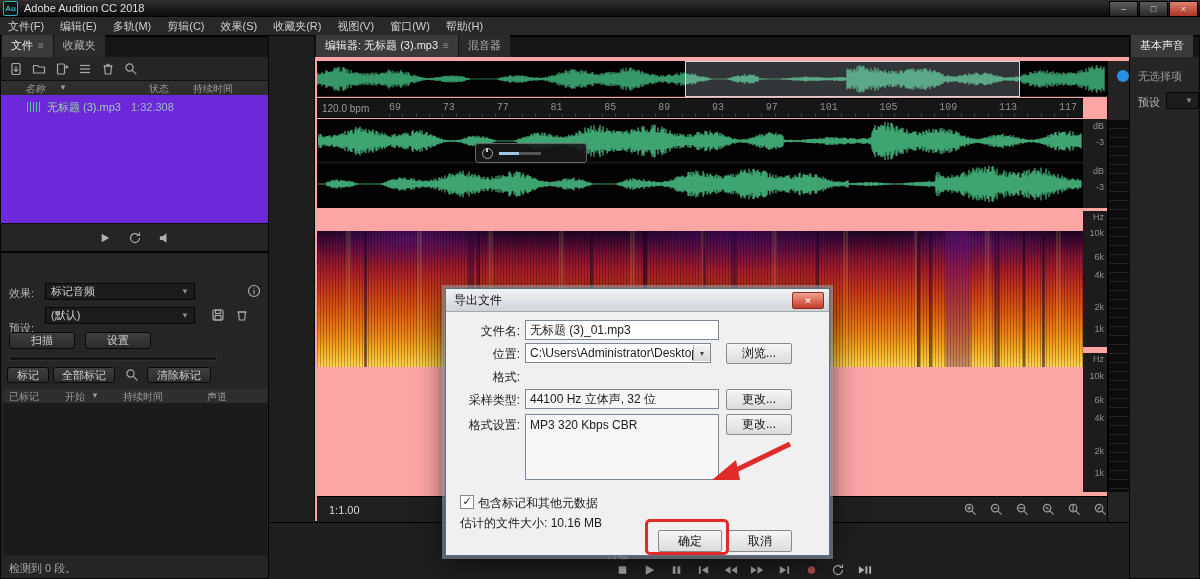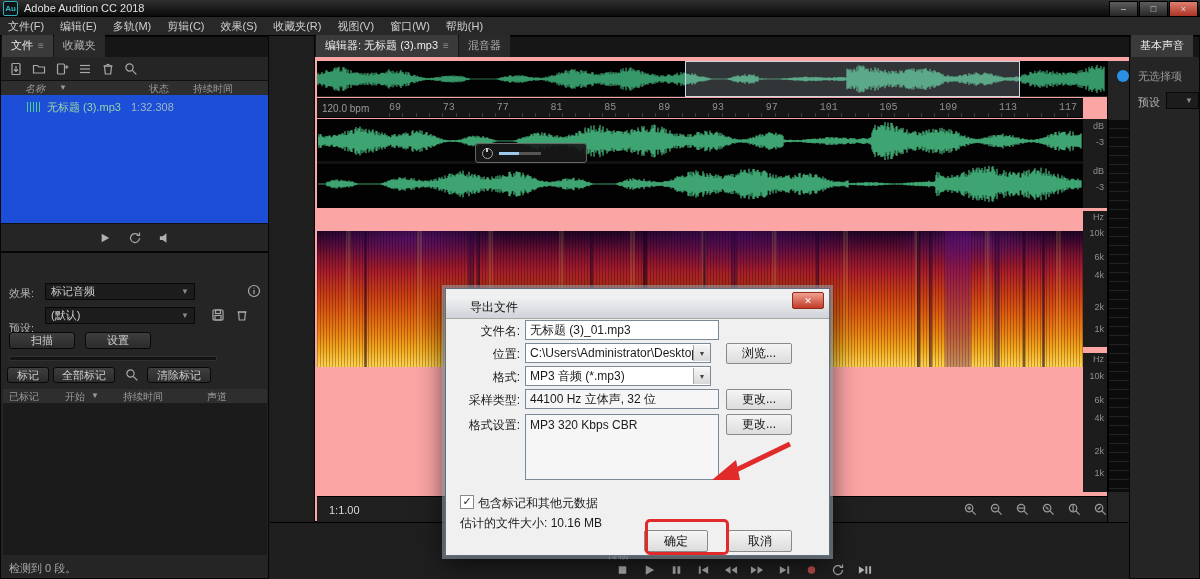--- a/index.html
+++ b/index.html
@@ -61,21 +61,21 @@
   .zic{width:13px;height:13px;stroke:#9a9a9a;fill:none;stroke-width:1.3;}
   .tic{width:15px;height:12px;fill:#b2b2b2;}
   .meterbody{background:#0c0c0c;border-left:1px solid #000;
      background-image:repeating-linear-gradient(180deg,#232323 0 1px,transparent 1px 9px);}
   .meterline{position:absolute;left:33px;top:0;bottom:0;width:1px;background:#2e2e2e;}
 
   
   .dlg{background:#f0f0f0;border:1px solid #5f6f7d;box-shadow:0 0 0 3px rgba(150,165,180,.55), 0 8px 26px rgba(0,0,0,.65);
        color:#1a1a1a;font-size:12px;z-index:50;}
   .dlgtitle{height:22px;background:linear-gradient(#f2f2f2,#cfd4da);border-bottom:1px solid #a8a8a8;
-            display:flex;align-items:center;padding-left:24px;color:#111;margin-top:7px;}
+            display:flex;align-items:center;padding-left:8px;color:#111;}
   .dlgclose{position:absolute;right:5px;top:3px;width:30px;height:15px;background:linear-gradient(#f0a290,#c23a28);
             border:1px solid #8e2a1e;border-radius:2px;color:#fff;font-size:9px;display:flex;align-items:center;justify-content:center;}
   .dlbl{position:absolute;width:72px;text-align:right;color:#1a1a1a;}
   .dinput{position:absolute;background:#fff;border:1px solid #7a8a99;height:18px;line-height:18px;padding:0 4px;
           overflow:hidden;white-space:nowrap;font-size:12px;}
   .dcombo{position:absolute;background:#fff;border:1px solid #7a8a99;height:18px;display:flex;align-items:center;}
   .dcombo .val{flex:1;padding:0 4px;overflow:hidden;white-space:nowrap;}
   .dcombo .darr{width:16px;height:16px;background:linear-gradient(#f5f5f5,#d8d8d8);border-left:1px solid #9aa8b5;
                 display:flex;align-items:center;justify-content:center;font-size:7px;color:#444;}
   .dbtnw{position:absolute;background:linear-gradient(#f5f5f5,#dcdcdc);border:1px solid #8a8a8a;border-radius:2px;
@@ -149,21 +149,21 @@
           <circle cx="5.5" cy="5.5" r="3.6"></circle>
           <line x1="8.3" y1="8.3" x2="12.3" y2="12.3"></line>
         </svg>
     </div>
     <div class="abs colhead" style="left:0;top:44px;width:267px;height:14px;">
       <span class="abs" style="left:24px;top:1px;font-style:italic;">名称</span>
       <span class="abs" style="left:58px;top:2px;font-size:8px;">▼</span>
       <span class="abs" style="left:148px;top:1px;">状态</span>
       <span class="abs" style="left:192px;top:1px;">持续时间</span>
     </div>
-    <div class="abs" style="left:0;top:58px;width:267px;height:128px;background:#1d4ed8;">
+    <div class="abs" style="left:0;top:58px;width:267px;height:128px;background:#6d28d9;">
       <div class="abs" style="left:0;top:4px;width:267px;height:16px;display:flex;align-items:center;">
         <span class="abs" style="left:26px;width:14px;height:10px;background:repeating-linear-gradient(90deg,#4fcf8f 0 1px,transparent 1px 3px);"></span>
         <span class="abs grn" style="left:46px;">无标题 (3).mp3</span>
         <span class="abs dur" style="left:130px;">1:32.308</span>
       </div>
     </div>
     <div class="abs" style="left:0;top:186px;width:267px;height:28px;border-top:1px solid #101010;display:flex;align-items:center;gap:16px;padding-left:96px;">
       <svg class="tic" viewBox="0 0 16 12">
           <path d="M5 1.5 L13 6 L5 10.5 Z"></path>
         </svg>
@@ -440,38 +440,34 @@
     <div class="dinput" style="left:79px;top:31px;width:184px;">无标题 (3)_01.mp3</div>
 
     <span class="dlbl" style="left:2px;top:57px;">位置:</span>
     <div class="dcombo" style="left:79px;top:54px;width:184px;">
       <span class="val">C:\Users\Administrator\Desktop\音频</span>
         <span class="darr">▼</span>
     </div>
     <div class="dbtnw" style="left:280px;top:54px;width:64px;height:19px;">浏览...</div>
 
     <span class="dlbl" style="left:2px;top:80px;">格式:</span>
-    <div class="dcombo" style="left:79px;top:77px;width:184px;">
-      <span class="val">MP3 音频 (*.mp3)</span>
-        <span class="darr">▼</span>
-    </div>
 
     <span class="dlbl" style="left:2px;top:103px;">采样类型:</span>
     <div class="dinput" style="left:79px;top:100px;width:184px;background:#f6f6f6;">44100 Hz 立体声, 32 位</div>
     <div class="dbtnw" style="left:280px;top:100px;width:64px;height:19px;">更改...</div>
 
     <span class="dlbl" style="left:2px;top:128px;">格式设置:</span>
     <div class="dinput" style="left:79px;top:125px;width:184px;height:62px;background:#f6f6f6;line-height:16px;padding-top:2px;">MP3 320 Kbps CBR</div>
     <div class="dbtnw" style="left:280px;top:125px;width:64px;height:19px;">更改...</div>
 
     <span class="chk" style="left:14px;top:206px;">✓</span>
     <span class="abs" style="left:32px;top:206px;">包含标记和其他元数据</span>
     <span class="abs" style="left:14px;top:226px;">估计的文件大小: 10.16 MB</span>
 
-    <div class="dbtnw" style="left:198px;top:241px;width:62px;height:20px;">确定</div>
+    <div class="dbtnw" style="left:212px;top:241px;width:62px;height:20px;">确定</div>
     <div class="dbtnw" style="left:282px;top:241px;width:62px;height:20px;">取消</div>
   </div>
 
   <div class="abs ann" style="left:645px;top:519px;width:84px;height:36px;border:3px solid #e12b2b;border-radius:5px;"></div>
   <svg class="abs ann" style="left:700px;top:436px;" width="96" height="54" viewBox="0 0 96 54">
     <line x1="90" y1="8" x2="32" y2="36" stroke="#e12b2b" stroke-width="5"></line>
     <polygon points="12,44 36,24 40,44" fill="#e12b2b"></polygon>
   </svg>
 
 </div>

